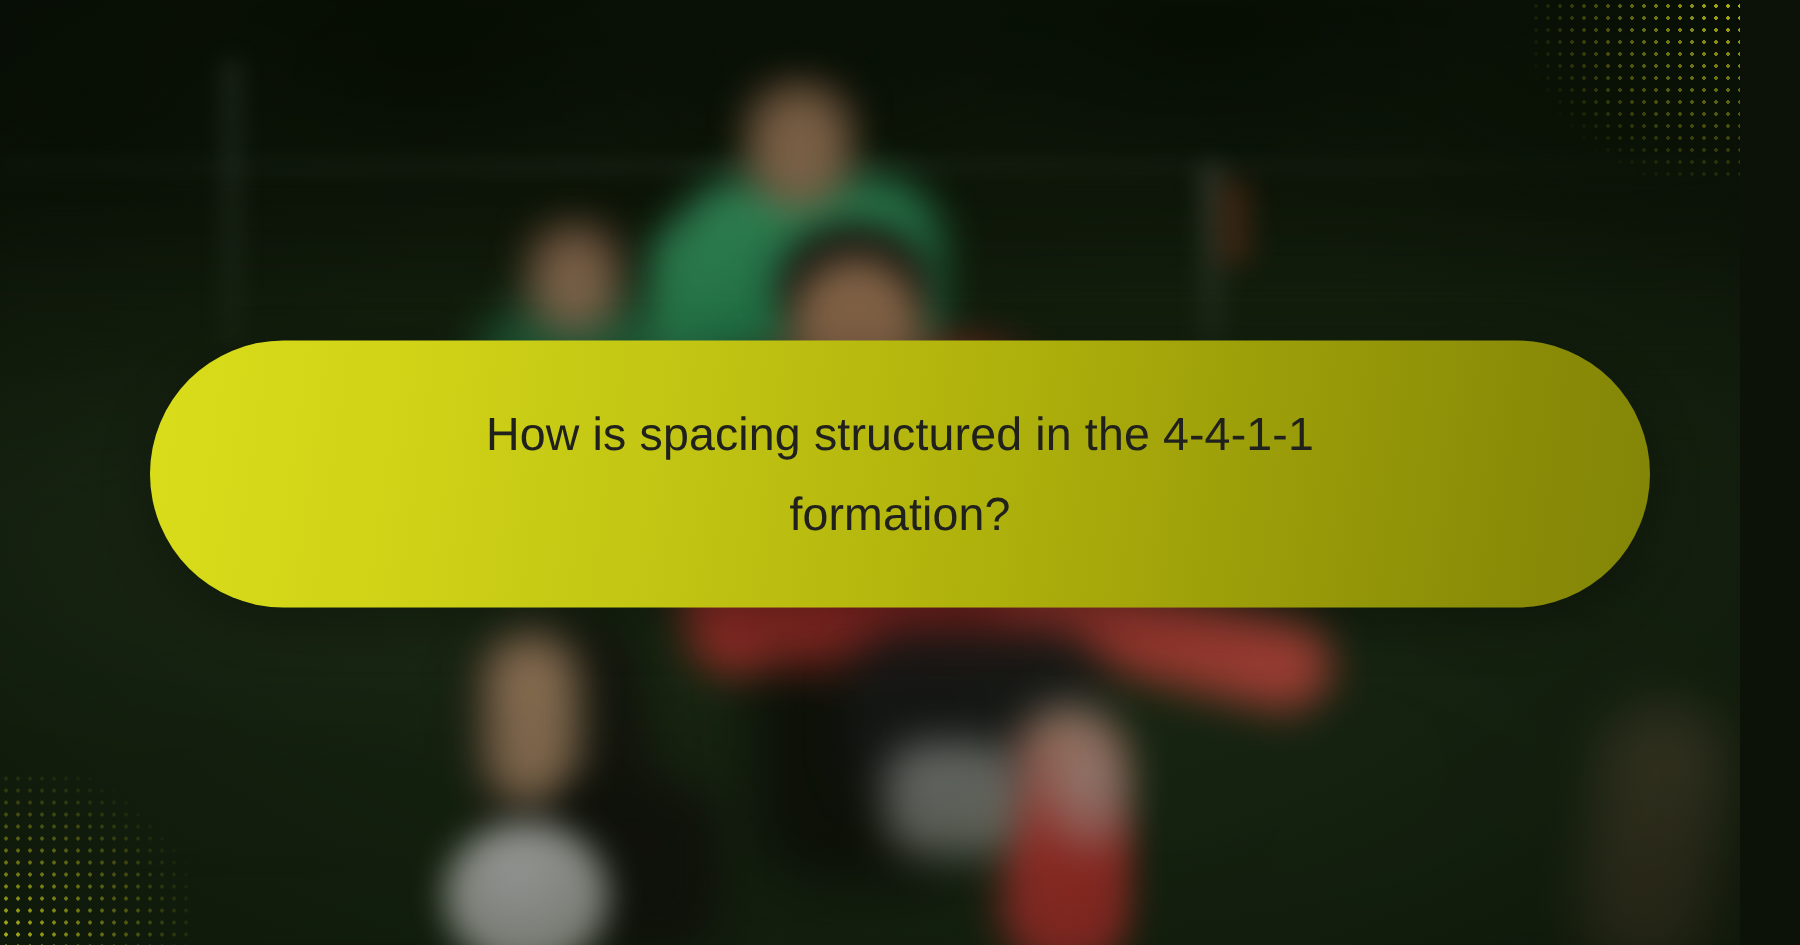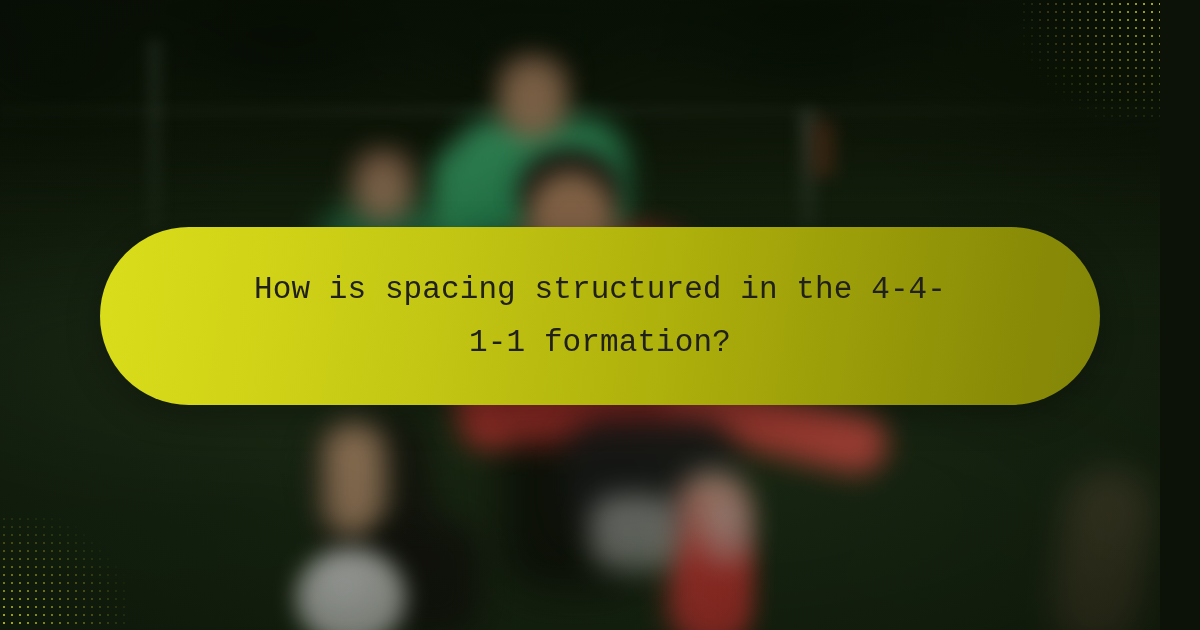--- a/index.html
+++ b/index.html
@@ -5,21 +5,21 @@
   html, body {
     margin: 0;
     padding: 0;
     background: #0c1208;
   }
   #canvas {
     position: relative;
     width: 1160px;
     height: 630px;
     overflow: hidden;
-    font-family: Liberation Mono, monospace;
+    font-family: Liberation Sans, sans-serif;
     background: #16200f;
   }
 
   
   .bg-layer {
     position: absolute;
     inset: 0;
     overflow: hidden;
   }
   .bg-base {

